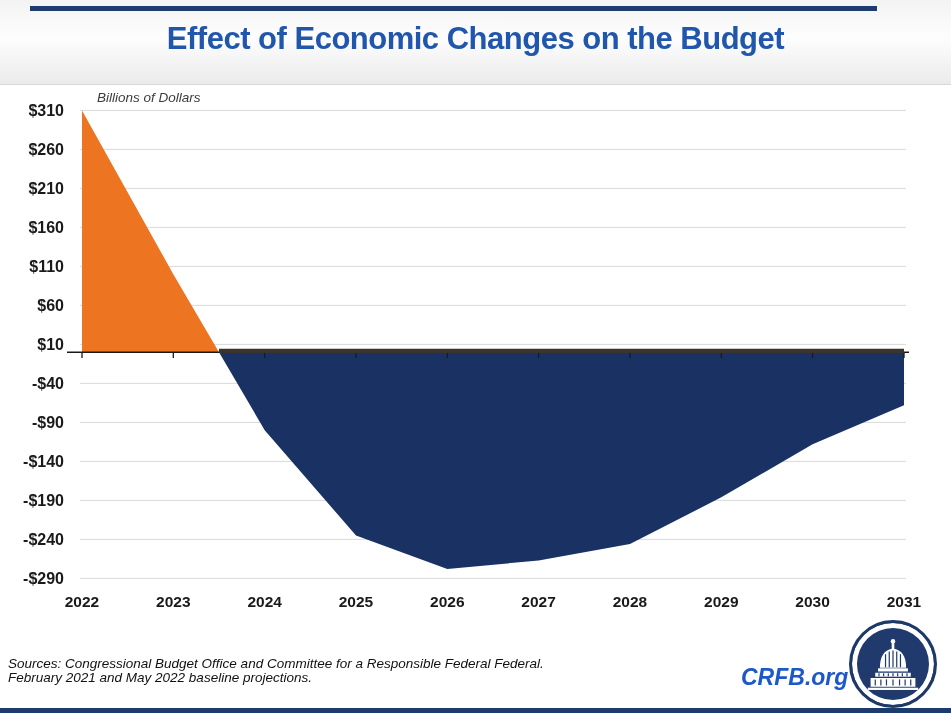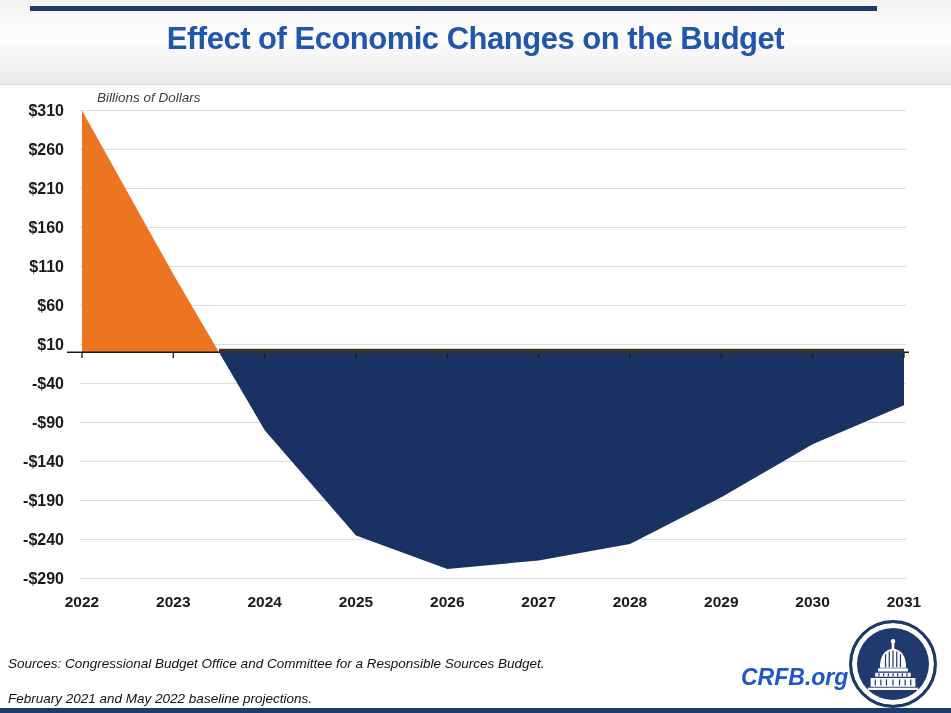--- a/index.html
+++ b/index.html
@@ -26,21 +26,21 @@
   #chart-svg{left:0;top:0;}
   #chart-svg text{font-family:"Liberation Sans",sans-serif;}
   .ytick-label{font-size:16px;font-weight:bold;fill:#1a1a1a;}
   .xtick-label{font-size:15.5px;font-weight:bold;fill:#1a1a1a;}
   
   .footer-line{
     left:8px;width:700px;font-size:13.5px;font-style:italic;color:#111;line-height:19px;
   }
   #footer-line-1{top:654px;}
   #footer-line-2{top:673px;}
-  #footer-line-3{top:668px;margin-top:21px;}
+  #footer-line-3{top:668px;}
   #brand-text{
     left:741px;top:664px;width:110px;
     font-size:23px;font-weight:bold;font-style:italic;color:#1e58c8;
   }
   #crfb-logo{
     left:849px;top:620px;width:88px;height:88px;border-radius:50%;
     background:#203a6e;border:3px solid #1d3968;
     box-shadow:inset 0 0 0 5px #ffffff;
     display:flex;align-items:center;justify-content:center;box-sizing:border-box;
   }
@@ -103,21 +103,21 @@
       <text x="264.7" y="607" text-anchor="middle" class="xtick-label">2024</text>
       <text x="356.0" y="607" text-anchor="middle" class="xtick-label">2025</text>
       <text x="447.3" y="607" text-anchor="middle" class="xtick-label">2026</text>
       <text x="538.6" y="607" text-anchor="middle" class="xtick-label">2027</text>
       <text x="630.0" y="607" text-anchor="middle" class="xtick-label">2028</text>
       <text x="721.3" y="607" text-anchor="middle" class="xtick-label">2029</text>
       <text x="812.6" y="607" text-anchor="middle" class="xtick-label">2030</text>
       <text x="904.0" y="607" text-anchor="middle" class="xtick-label">2031</text>
     </svg>
 
-  <div id="footer-line-1" class="abs footer-line">Sources: Congressional Budget Office and Committee for a Responsible Sources Budget.</div>
+  <div id="footer-line-1" class="abs footer-line">Sources: Congressional Budget Office and Committee for a Responsible Federal Federal.</div>
   <div id="footer-line-3" class="abs footer-line">February 2021 and May 2022 baseline projections.</div>
 
   <div id="brand-text" class="abs">CRFB.org</div>
 
   <div id="crfb-logo" class="abs">
     <svg width="56" height="56" viewBox="0 0 60 60">
       <g fill="#ffffff">
         <circle cx="30" cy="5.5" r="2.4"></circle>
         <rect x="28.6" y="6.5" width="2.8" height="8"></rect>
         <path d="M16,34 Q16,15.5 30,13.5 Q44,15.5 44,34 Z"></path>

